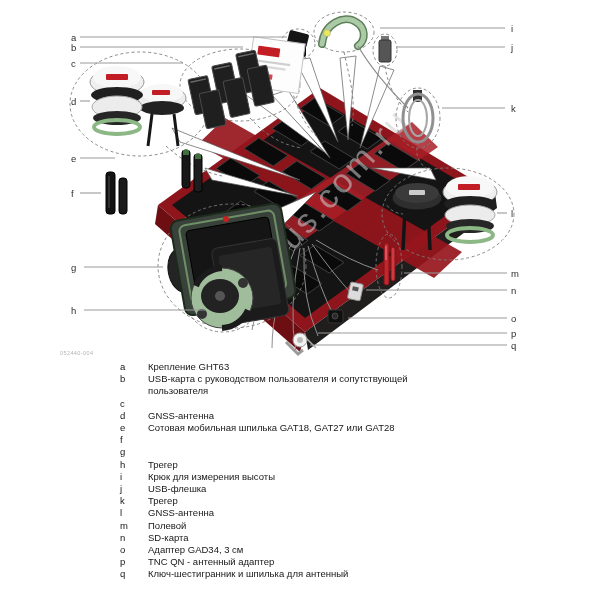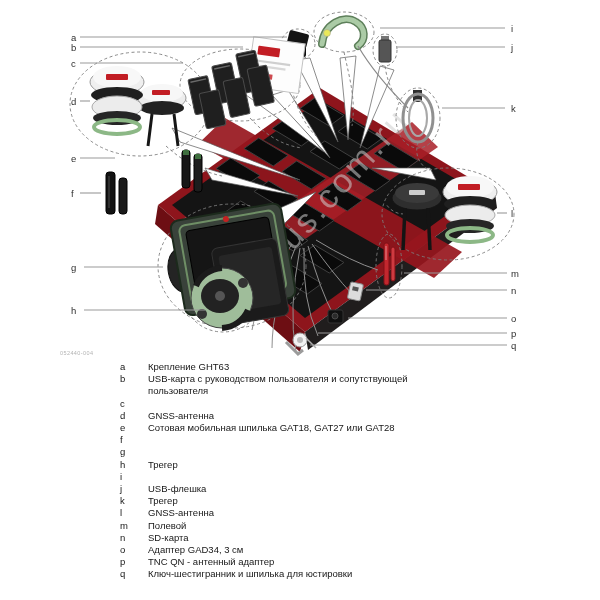--- a/index.html
+++ b/index.html
@@ -323,20 +323,21 @@
         <span class="lletter">g</span>
       </div>
 
       <div class="lrow">
         <span class="lletter">h</span>
         <span class="ltext">Трегер</span>
       </div>
 
       <div class="lrow">
         <span class="lletter">i</span>
+        <span class="ltext">Крюк для измерения высоты</span>
       </div>
 
       <div class="lrow">
         <span class="lletter">j</span>
         <span class="ltext">USB-флешка</span>
       </div>
 
       <div class="lrow">
         <span class="lletter">k</span>
         <span class="ltext">Трегер</span>
@@ -362,16 +363,16 @@
         <span class="ltext">Адаптер GAD34, 3 см</span>
       </div>
 
       <div class="lrow">
         <span class="lletter">p</span>
         <span class="ltext">TNC QN - антенный адаптер</span>
       </div>
 
       <div class="lrow">
         <span class="lletter">q</span>
-        <span class="ltext">Ключ-шестигранник и шпилька для юстировки</span>
+        <span class="ltext">Ключ-шестигранник и шпилька для антенный</span>
       </div>
     </div>
 </div>
 
 </body></html>

